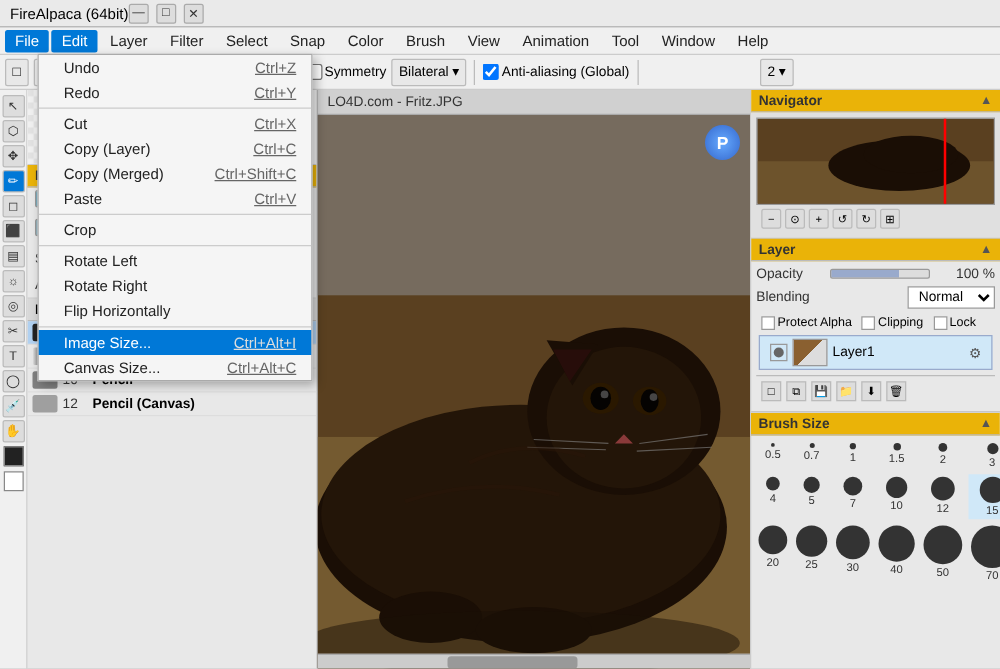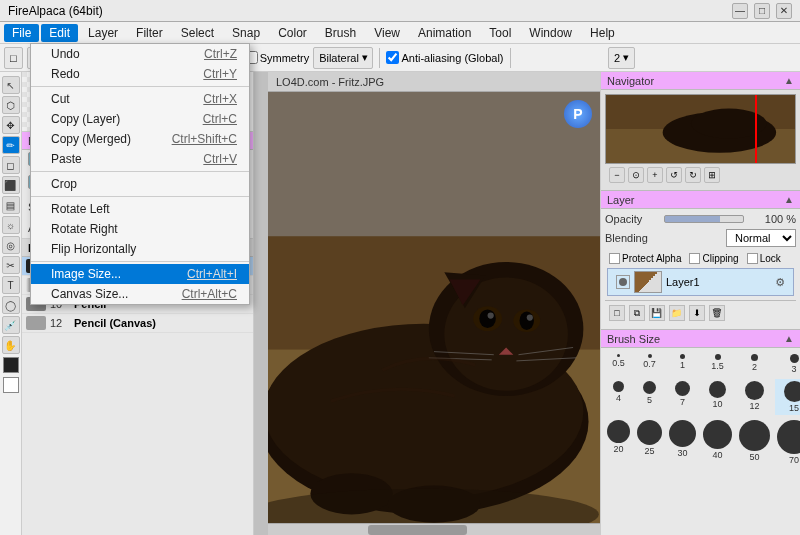--- a/index.html
+++ b/index.html
@@ -13,21 +13,21 @@
       user-select: none;
     }
 
     
     #title-bar {
       height: 22px;
       background: #eaeaea;
       border-bottom: 1px solid #aaa;
       display: flex;
       align-items: center;
-      justify-content: space-between;
+      justify-content: flex-start;
       padding: 0 8px;
     }
     #title-bar-controls { display: flex; gap: 6px; }
     .title-btn {
       width: 16px; height: 16px;
       background: #ddd;
       border: 1px solid #aaa;
       border-radius: 2px;
       display: flex; align-items: center; justify-content: center;
       font-size: 10px; cursor: pointer; color: #333;
@@ -110,21 +110,20 @@
       flex-direction: column;
       position: relative;
     }
 
     
     #canvas-area {
       flex: 1;
       background: #888;
       position: relative;
       overflow: hidden;
-      margin-left: 14px;
     }
     #canvas-tab {
       height: 20px;
       background: #d0d0d0;
       border-bottom: 1px solid #aaa;
       display: flex;
       align-items: center;
       padding: 0 8px;
       font-size: 11px;
       color: #333;
@@ -155,26 +154,26 @@
       width: 200px;
       background: #e8e8e8;
       border-left: 1px solid #ccc;
       display: flex;
       flex-direction: column;
     }
 
     
     .panel-header {
       height: 18px;
-      background: #f0abfc;
+      background: #eab308;
       border-bottom: 1px solid #bbb;
       display: flex; align-items: center; justify-content: space-between;
       padding: 0 6px;
       font-size: 11px; color: #333;
-      font-weight: normal;
+      font-weight: bold;
     }
     .panel-header-btn { cursor: pointer; font-size: 10px; color: #555; }
 
     
     #navigator {
       border-bottom: 1px solid #bbb;
     }
     #navigator-content {
       padding: 4px;
       background: #e0e0e0;

